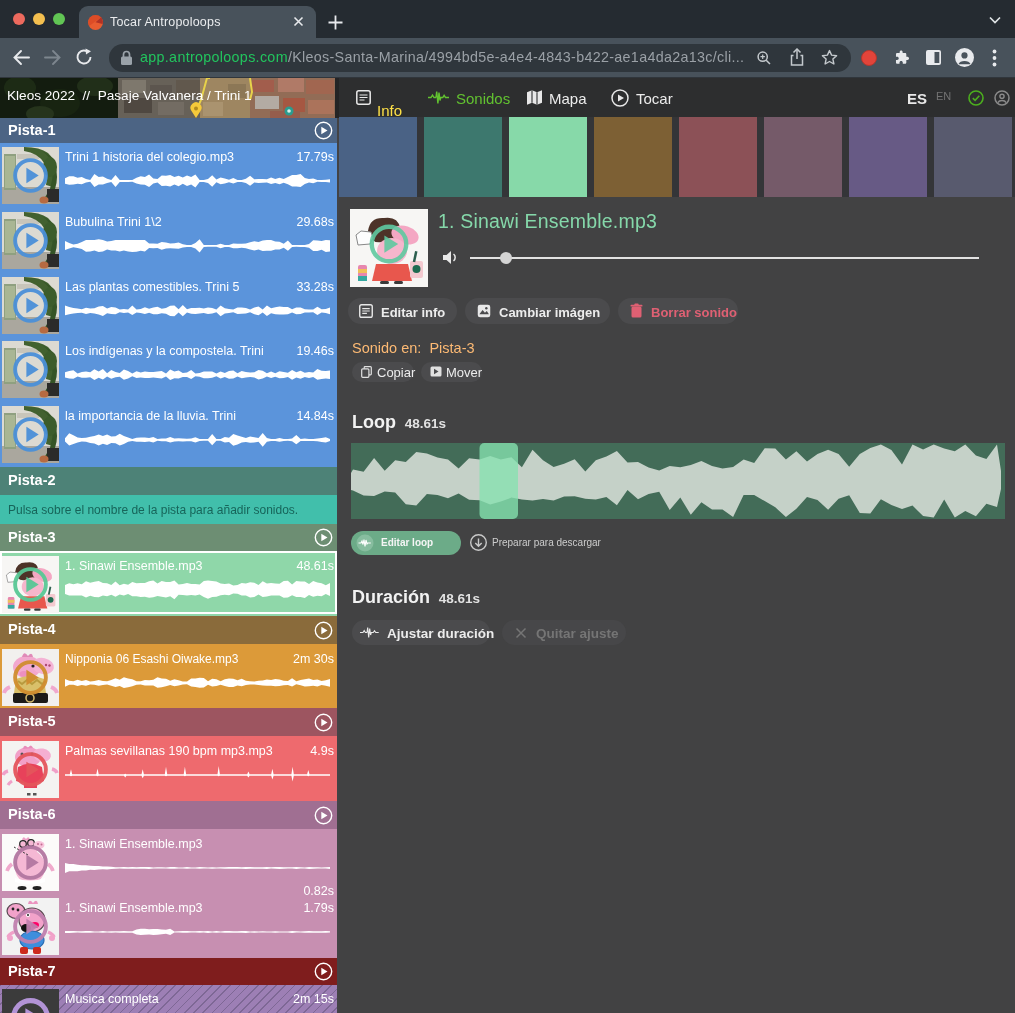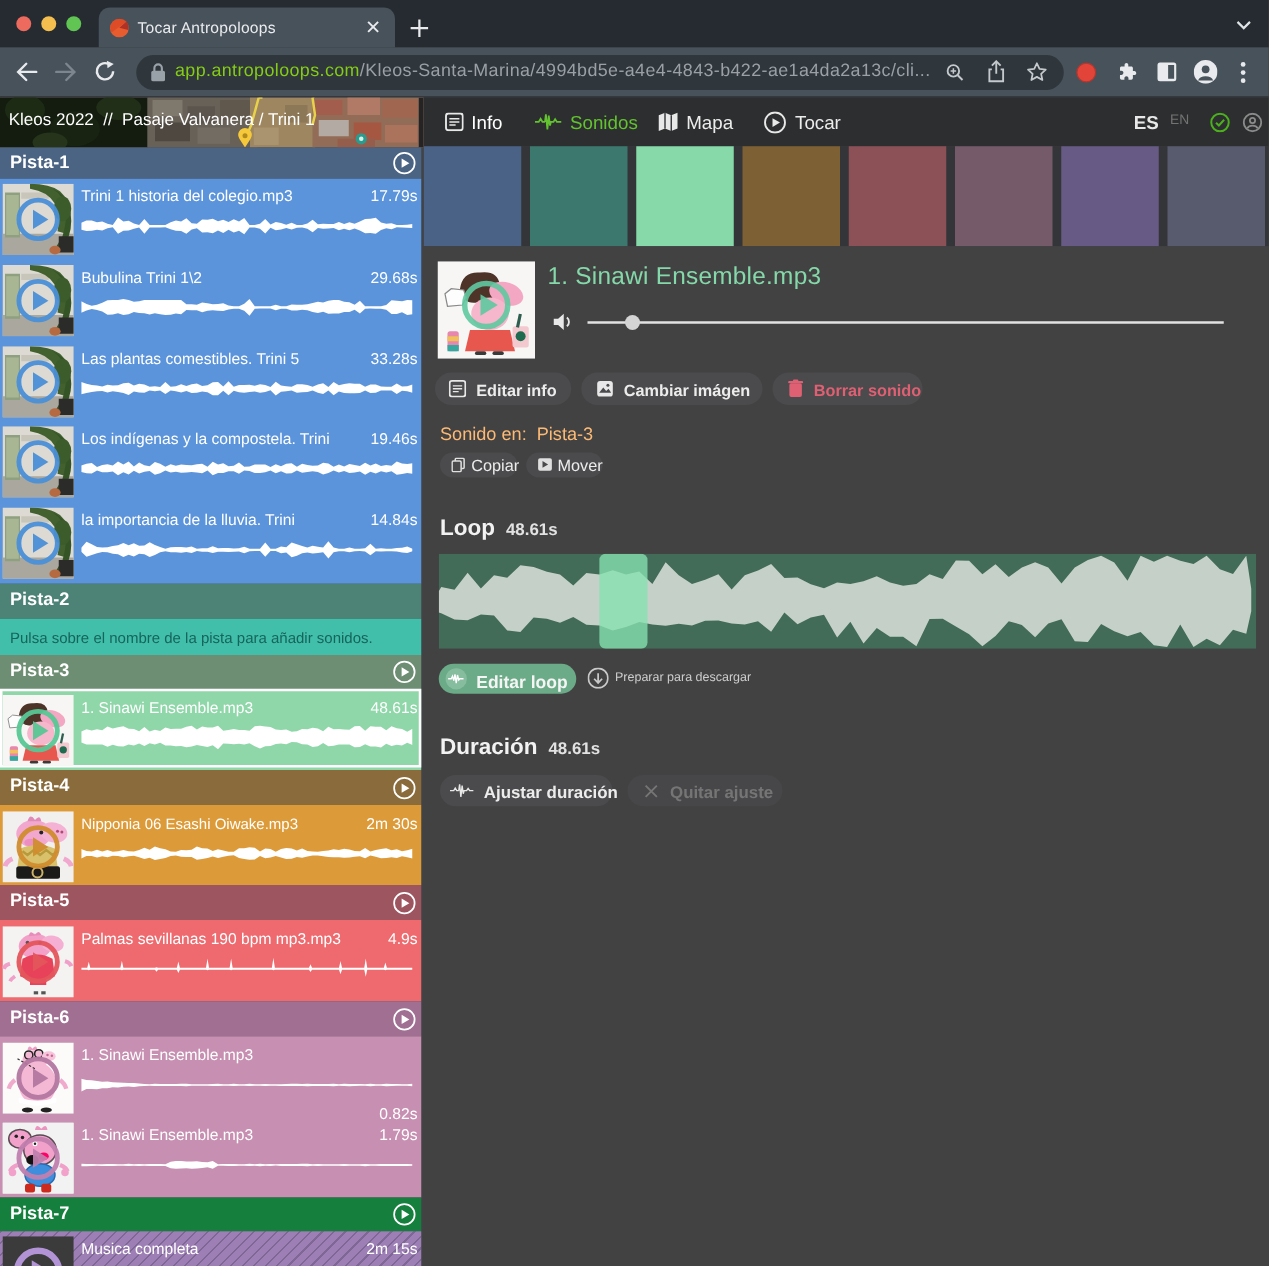--- a/index.html
+++ b/index.html
@@ -37,21 +37,21 @@
   </svg>
 <svg class="abs" style="left:75px;top:48px" width="18" height="18" viewBox="0 0 18 18">
 <path d="M15.5,9 A6.5,6.5 0 1 1 11.5,3" stroke="#e8eaed" stroke-width="1.9" fill="none"></path>
 <path d="M10.5,0.5 L16,3.2 L11,6.5 Z" fill="#e8eaed"></path>
   </svg>
 <div class="abs" style="left:109px;top:44px;width:742px;height:28px;border-radius:14px;background:#2f363c"></div>
 <svg class="abs" style="left:120px;top:50px" width="13" height="16" viewBox="0 0 13 16">
 <rect x="1" y="6.5" width="11" height="8.5" rx="1.5" fill="#9aa2a9"></rect>
 <path d="M3.5,7 V4.5 A3,3 0 0 1 9.5,4.5 V7" stroke="#9aa2a9" stroke-width="1.7" fill="none"></path>
   </svg>
-<div class="abs" style="left:140px;top:49px;font-size:14.3px;letter-spacing:0.32px;color:#9aa0a6;white-space:nowrap"><span style="color:#84cc16">app.antropoloops.com</span>/Kleos-Santa-Marina/4994bd5e-a4e4-4843-b422-ae1a4da2a13c/cli...</div>
+<div class="abs" style="left:140px;top:49px;font-size:14.3px;letter-spacing:0.32px;color:#9aa0a6;white-space:nowrap"><span style="color:#22c55e">app.antropoloops.com</span>/Kleos-Santa-Marina/4994bd5e-a4e4-4843-b422-ae1a4da2a13c/cli...</div>
 <svg class="abs" style="left:756px;top:50px" width="16" height="16" viewBox="0 0 16 16">
 <circle cx="6.7" cy="6.7" r="4.6" fill="none" stroke="#c4c9cd" stroke-width="1.5"></circle>
 <path d="M10.2,10.2 L14,14" stroke="#c4c9cd" stroke-width="1.5"></path>
 <path d="M4.5,6.7 h4.4 M6.7,4.5 v4.4" stroke="#c4c9cd" stroke-width="1.2"></path>
   </svg>
 <svg class="abs" style="left:789px;top:48px" width="16" height="19" viewBox="0 0 16 19">
 <path d="M8,1.5 L8,11" stroke="#c4c9cd" stroke-width="1.5"></path>
 <path d="M4.5,4.5 L8,1 L11.5,4.5" stroke="#c4c9cd" stroke-width="1.5" fill="none"></path>
 <path d="M4.5,7.5 H2.5 V17 H13.5 V7.5 H11.5" stroke="#c4c9cd" stroke-width="1.5" fill="none"></path>
   </svg>
@@ -74,21 +74,21 @@
 <svg class="abs" style="left:992px;top:49px" width="5" height="18" viewBox="0 0 5 18">
 <circle cx="2.5" cy="2.5" r="1.9" fill="#e8eaed"></circle>
     <circle cx="2.5" cy="9" r="1.9" fill="#e8eaed"></circle>
     <circle cx="2.5" cy="15.5" r="1.9" fill="#e8eaed"></circle>
   </svg>
 <div class="abs" style="left:339px;top:78px;width:676px;height:39px;background:#2d2e2f"></div>
 <svg class="abs" style="left:356px;top:90px" width="15" height="15" viewBox="0 0 15 15">
 <rect x="0.8" y="0.8" width="13.4" height="13.4" rx="2" fill="none" stroke="#e8e8e8" stroke-width="1.5"></rect>
 <path d="M3.5,5 h8 M3.5,7.5 h8 M3.5,10 h5" stroke="#e8e8e8" stroke-width="1.2"></path>
   </svg>
-<div class="abs" style="left:377px;top:90px;font-size:15px;color:#ffffff">Info</div>
+<div class="abs" style="left:377px;top:102px;font-size:15px;color:#fde047">Info</div>
 <svg class="abs" style="left:428px;top:89px" width="22" height="17" viewBox="0 0 22 17">
 <path d="M0,8.5 h3 l1.5,-2.5 1.5,2.5 h2 M8,8.5 l0.7,-6 1.2,12 1.1,-11 1,8 0.8,-3 h2 l1.3,-2.2 1.4,2.2 h3.5" stroke="#62c230" stroke-width="1.4" fill="none"></path>
   </svg>
 <div class="abs" style="left:456px;top:90px;font-size:15px;color:#62c230">Sonidos</div>
 <svg class="abs" style="left:526px;top:89px" width="17" height="17" viewBox="0 0 17 17">
 <path d="M1,3.2 L6,1.2 L11,3.2 L16,1.2 V13.8 L11,15.8 L6,13.8 L1,15.8 Z" fill="#e8e8e8"></path>
 <path d="M6,1.2 V13.8 M11,3.2 V15.8" stroke="#2d2e2f" stroke-width="1.1"></path>
   </svg>
 <div class="abs" style="left:549px;top:90px;font-size:15px;color:#ececec">Mapa</div>
 <svg class="abs" style="left:611px;top:89px" width="18" height="18" viewBox="0 0 18 18">
@@ -181,21 +181,21 @@
 <svg class="abs" style="left:351px;top:443px" width="654" height="76" viewBox="0 0 654 76">
 <rect width="654" height="76" fill="#436c58"></rect>
 <path d="M0.0,30.0 L2.0,26.5 L12.6,28.7 L23.1,15.1 L33.7,27.8 L44.2,17.2 L54.8,19.1 L65.3,9.1 L75.9,10.5 L86.5,14.4 L97.0,16.6 L107.6,25.4 L118.1,15.3 L128.7,16.6 L139.2,13.1 L149.8,16.6 L160.4,14.2 L170.9,24.2 L181.5,6.8 L192.0,17.2 L202.6,24.1 L213.1,20.7 L223.7,16.3 L234.3,28.5 L244.8,17.2 L255.4,13.4 L265.9,8.1 L276.5,19.4 L287.0,18.9 L297.6,24.4 L308.2,27.5 L318.7,23.0 L329.3,24.2 L339.8,22.0 L350.4,18.0 L361.0,23.0 L371.5,25.5 L382.1,24.1 L392.6,16.4 L403.2,20.1 L413.7,5.3 L424.3,5.6 L434.9,16.4 L445.4,8.3 L456.0,18.6 L466.5,10.9 L477.1,6.8 L487.6,10.9 L498.2,23.7 L508.8,11.0 L519.3,4.9 L529.9,1.5 L540.4,6.9 L551.0,21.6 L561.5,1.5 L572.1,6.4 L582.7,1.5 L593.2,5.5 L603.8,8.2 L614.3,1.5 L624.9,12.4 L635.4,16.1 L646.0,1.5 L650.0,28.0 L650.0,46.0 L646.0,63.9 L635.4,60.8 L624.9,73.2 L614.3,68.0 L603.8,74.5 L593.2,56.6 L582.7,74.5 L572.1,73.1 L561.5,62.6 L551.0,65.9 L540.4,62.0 L529.9,56.2 L519.3,70.5 L508.8,70.0 L498.2,52.3 L487.6,55.7 L477.1,66.8 L466.5,57.0 L456.0,53.9 L445.4,65.7 L434.9,74.0 L424.3,64.3 L413.7,58.1 L403.2,51.9 L392.6,52.1 L382.1,74.0 L371.5,66.4 L361.0,66.4 L350.4,59.3 L339.8,71.7 L329.3,54.4 L318.7,67.0 L308.2,48.8 L297.6,50.9 L287.0,56.3 L276.5,47.0 L265.9,62.3 L255.4,54.0 L244.8,56.6 L234.3,55.8 L223.7,53.3 L213.1,53.6 L202.6,57.4 L192.0,56.0 L181.5,57.5 L170.9,56.6 L160.4,54.6 L149.8,58.6 L139.2,61.4 L128.7,57.3 L118.1,56.7 L107.6,50.6 L97.0,55.2 L86.5,51.9 L75.9,51.0 L65.3,62.5 L54.8,61.3 L44.2,49.4 L33.7,48.5 L23.1,53.1 L12.6,52.6 L2.0,47.6 L0.0,47.0 Z" fill="#c5d1c8"></path>
 <rect x="128.5" y="0" width="38.5" height="76" rx="5" fill="#86e2af" opacity="0.78"></rect>
 </svg>
 <div class="abs" style="left:351px;top:531px;width:110px;height:24px;border-radius:12.0px;background:#6cab88"></div>
 <svg class="abs" style="left:356px;top:534px" width="18" height="18" viewBox="0 0 18 18">
 <circle cx="9" cy="9" r="8.5" fill="#87bd9f"></circle>
 <path d="M2.5,9 h2.5 l1,-2 1,3.5 1,-5 1,7 1,-6.5 1,4 0.8,-1 h3" stroke="#fff" stroke-width="1.1" fill="none"></path>
   </svg>
-<div class="abs" style="left:381px;top:537px;font-size:14px;font-weight:bold;color:#f5f5f5">Editar loop</div>
+<div class="abs" style="left:381px;top:537px;font-size:10px;font-weight:bold;color:#f5f5f5">Editar loop</div>
 <svg class="abs" style="left:470px;top:534px" width="17" height="17" viewBox="0 0 17 17">
 <circle cx="8.5" cy="8.5" r="7.8" fill="none" stroke="#c9c9c9" stroke-width="1.4"></circle>
 <path d="M8.5,4.5 V12 M5.3,9 L8.5,12.3 L11.7,9" stroke="#c9c9c9" stroke-width="1.4" fill="none"></path>
   </svg>
 <div class="abs" style="left:492px;top:537px;font-size:10px;color:#cdcdcd">Preparar para descargar</div>
 <div class="abs" style="left:352px;top:587px;font-size:18px;font-weight:bold;color:#f2f2f2">Duración <span style="font-size:13.5px;font-weight:bold;color:#e2e2e2">&nbsp;48.61s</span></div>
 <div class="abs" style="left:352px;top:620px;width:138px;height:25px;border-radius:12.5px;background:#4b4b4d"></div>
 <svg class="abs" style="left:360px;top:626px" width="20" height="13" viewBox="0 0 20 13">
 <path d="M0,6.5 h3 l1.2,-2 1.2,2 h1.6 M7,6.5 l0.7,-5 1,10 1,-9 0.9,6.5 0.7,-2.5 h2 l1.2,-1.8 1.2,1.8 h3" stroke="#e8e8e8" stroke-width="1.1" fill="none"></path>
   </svg>
@@ -507,21 +507,21 @@
 </svg>
 <svg width="41" height="41" viewBox="0 0 40 40" style="position:absolute;left:10px;top:906px">
 <circle cx="20" cy="20" r="15" fill="none" stroke="#c080ae" stroke-width="3.8" opacity="0.95"></circle>
 <path d="M16,12.5 L28,20 L16,27.5 Z" fill="#c080ae" opacity="0.95"></path>
   </svg>
 <div class="abs" style="left:65px;top:901px;font-size:12.5px;color:#fff">1. Sinawi Ensemble.mp3</div>
 <div class="abs" style="right:681px;top:901px;font-size:12.5px;color:#fff">1.79s</div>
 <svg class="abs" style="left:65px;top:920px" width="265" height="24" viewBox="0 0 265 24">
 <path d="M0.0,11.0 L4.2,11.1 L8.4,11.1 L12.6,11.3 L16.8,11.3 L21.0,11.1 L25.2,11.1 L29.4,11.4 L33.7,11.4 L37.9,11.0 L42.1,11.4 L46.3,11.2 L50.5,11.3 L54.7,11.2 L58.9,11.1 L63.1,11.2 L67.3,11.3 L71.5,9.4 L75.7,8.7 L79.9,8.7 L84.1,9.2 L88.3,9.1 L92.5,8.9 L96.7,9.6 L101.0,9.8 L105.2,8.8 L109.4,11.4 L113.6,11.2 L117.8,11.1 L122.0,11.1 L126.2,11.3 L130.4,11.3 L134.6,11.0 L138.8,11.3 L143.0,11.0 L147.2,11.4 L151.4,11.1 L155.6,11.4 L159.8,11.1 L164.0,11.1 L168.3,11.2 L172.5,11.2 L176.7,11.0 L180.9,11.0 L185.1,11.4 L189.3,11.2 L193.5,11.4 L197.7,11.3 L201.9,11.4 L206.1,11.4 L210.3,11.2 L214.5,11.4 L218.7,11.4 L222.9,11.4 L227.1,11.1 L231.3,11.3 L235.6,11.4 L239.8,11.2 L244.0,11.1 L248.2,11.2 L252.4,11.2 L256.6,11.2 L260.8,11.1 L265.0,11.3 L265.0,12.5 L260.8,12.8 L256.6,12.8 L252.4,12.8 L248.2,12.7 L244.0,12.7 L239.8,12.8 L235.6,12.5 L231.3,12.6 L227.1,12.9 L222.9,12.5 L218.7,12.5 L214.5,12.5 L210.3,12.7 L206.1,12.6 L201.9,12.5 L197.7,12.6 L193.5,12.5 L189.3,12.8 L185.1,12.5 L180.9,12.9 L176.7,12.8 L172.5,12.7 L168.3,12.7 L164.0,12.7 L159.8,12.7 L155.6,12.4 L151.4,12.7 L147.2,12.5 L143.0,12.9 L138.8,12.6 L134.6,12.8 L130.4,12.6 L126.2,12.5 L122.0,12.7 L117.8,12.8 L113.6,12.6 L109.4,12.5 L105.2,14.9 L101.0,13.7 L96.7,14.3 L92.5,14.8 L88.3,14.9 L84.1,14.5 L79.9,14.7 L75.7,15.0 L71.5,14.5 L67.3,12.7 L63.1,12.7 L58.9,12.7 L54.7,12.7 L50.5,12.6 L46.3,12.7 L42.1,12.6 L37.9,12.7 L33.7,12.6 L29.4,12.5 L25.2,12.8 L21.0,12.8 L16.8,12.7 L12.6,12.6 L8.4,12.8 L4.2,12.9 L0.0,12.9 Z" fill="#fff"></path>
   </svg>
-<div class="abs" style="left:0;top:958px;width:337px;height:27px;background:#15803d">
+<div class="abs" style="left:0;top:958px;width:337px;height:27px;background:#7f1d1d">
 <div style="position:absolute;left:8px;top:4.5px;font-size:14.5px;font-weight:bold;color:#fff">Pista-7</div>
 <svg width="19" height="19" viewBox="0 0 19 19" style="position:absolute;right:4px;top:4.0px">
 <circle cx="9.5" cy="9.5" r="8.2" fill="none" stroke="#fff" stroke-width="1.4"></circle>
 <path d="M7.3,5.8 L13.5,9.5 L7.3,13.2 Z" fill="#fff"></path>
     </svg>
 </div>
 <div class="abs" style="left:0;top:985px;width:337px;height:28px;background:#9d7fb5;
 background-image:repeating-linear-gradient(135deg, rgba(45,42,66,0.28) 0 1.2px, transparent 1.2px 6.5px)"></div>
 <svg viewBox="0 0 57 57" width="57" height="57" style="position:absolute;left:2px;top:989px">
 <rect width="57" height="57" fill="#3b3b3b"></rect>

